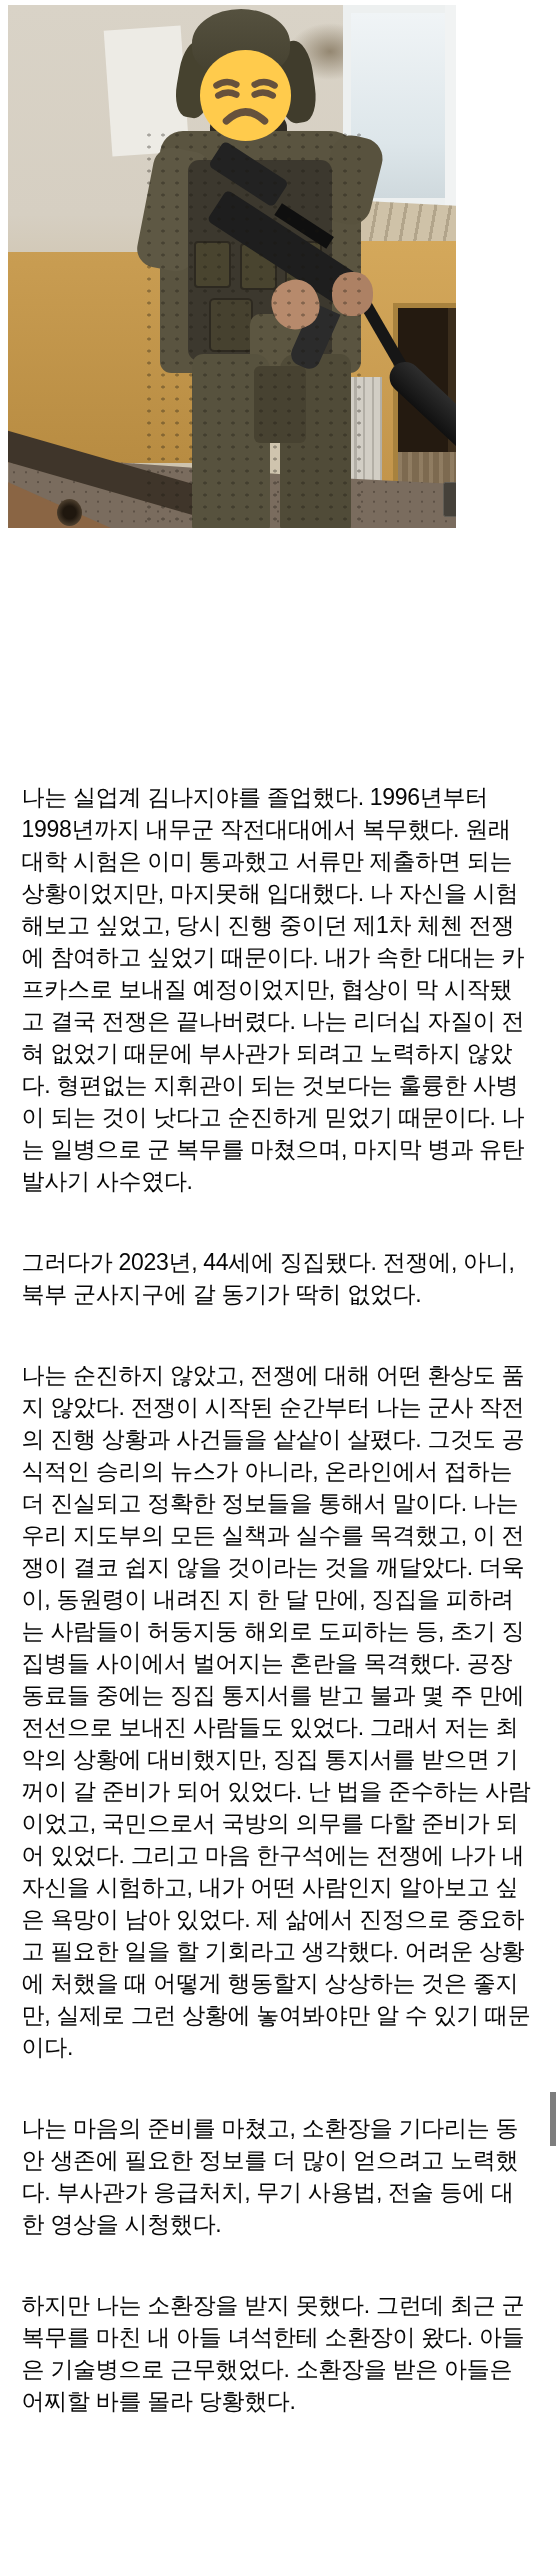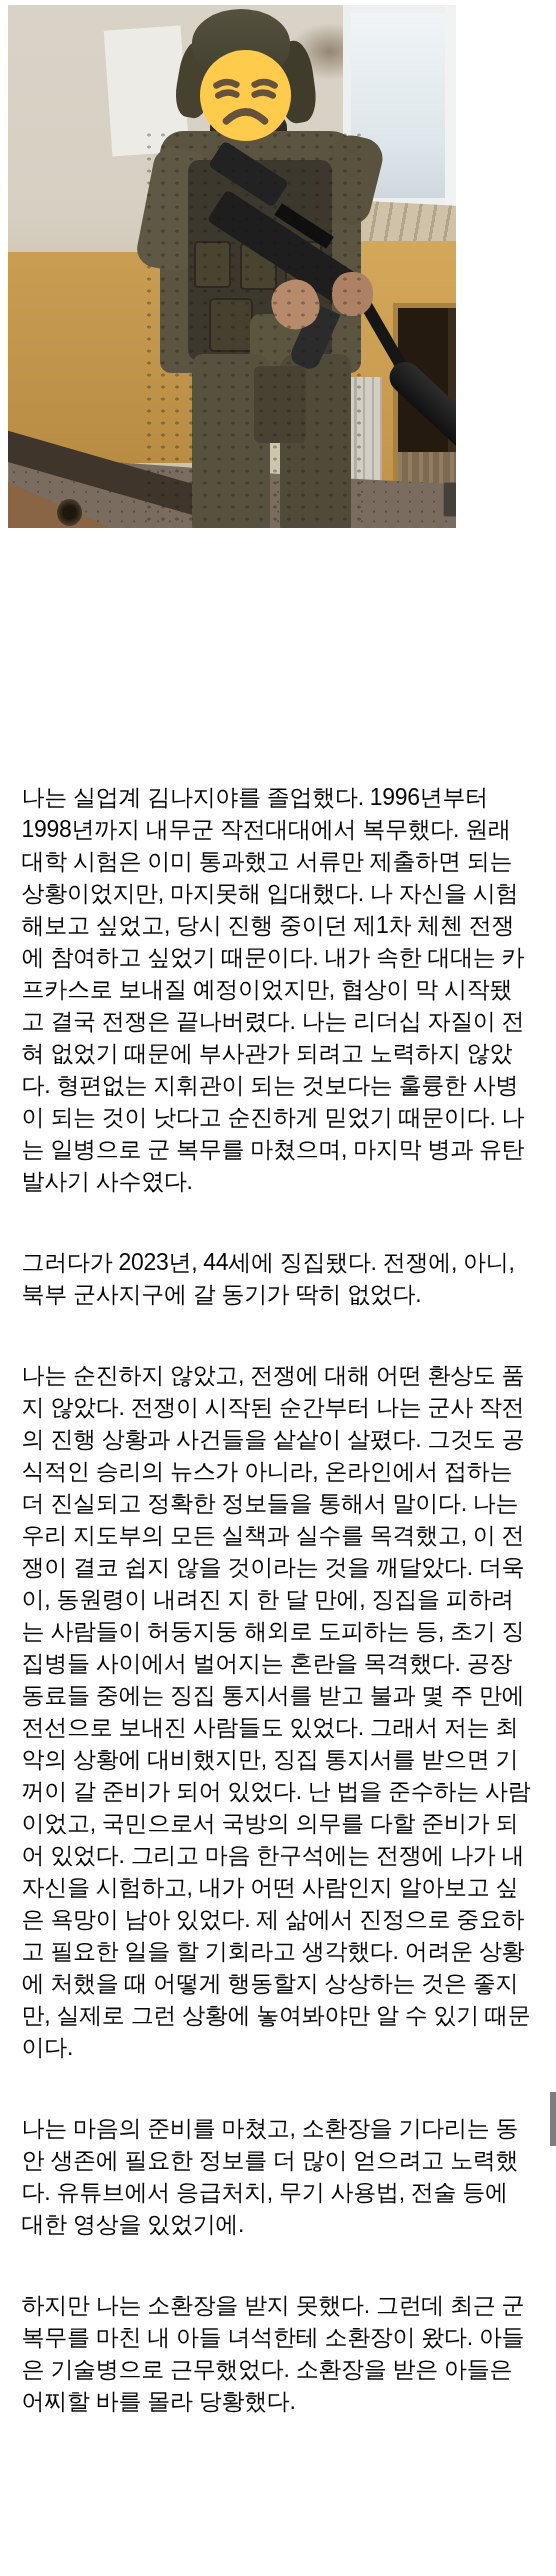--- a/index.html
+++ b/index.html
@@ -150,18 +150,18 @@
   <div class="comment-btn">
     <span>댓글</span>
     <span class="arrow">▼</span>
   </div>
 </div>
 
 <div class="article">
     <p class="para">나는 실업계 김나지야를 졸업했다. 1996년부터 1998년까지 내무군 작전대대에서 복무했다. 원래 대학 시험은 이미 통과했고 서류만 제출하면 되는 상황이었지만, 마지못해 입대했다. 나 자신을 시험해보고 싶었고, 당시 진행 중이던 제1차 체첸 전쟁에 참여하고 싶었기 때문이다. 내가 속한 대대는 카프카스로 보내질 예정이었지만, 협상이 막 시작됐고 결국 전쟁은 끝나버렸다. 나는 리더십 자질이 전혀 없었기 때문에 부사관가 되려고 노력하지 않았다. 형편없는 지휘관이 되는 것보다는 훌륭한 사병이 되는 것이 낫다고 순진하게 믿었기 때문이다. 나는 일병으로 군 복무를 마쳤으며, 마지막 병과 유탄 발사기 사수였다.</p>
     <p class="para" style="">그러다가 2023년, 44세에 징집됐다. 전쟁에, 아니, 북부 군사지구에 갈 동기가 딱히 없었다.</p>
     <p class="para">나는 순진하지 않았고, 전쟁에 대해 어떤 환상도 품지 않았다. 전쟁이 시작된 순간부터 나는 군사 작전의 진행 상황과 사건들을 샅샅이 살폈다. 그것도 공식적인 승리의 뉴스가 아니라, 온라인에서 접하는 더 진실되고 정확한 정보들을 통해서 말이다. 나는 우리 지도부의 모든 실책과 실수를 목격했고, 이 전쟁이 결코 쉽지 않을 것이라는 것을 깨달았다. 더욱이, 동원령이 내려진 지 한 달 만에, 징집을 피하려는 사람들이 허둥지둥 해외로 도피하는 등, 초기 징집병들 사이에서 벌어지는 혼란을 목격했다. 공장 동료들 중에는 징집 통지서를 받고 불과 몇 주 만에 전선으로 보내진 사람들도 있었다. 그래서 저는 최악의 상황에 대비했지만, 징집 통지서를 받으면 기꺼이 갈 준비가 되어 있었다. 난 법을 준수하는 사람이었고, 국민으로서 국방의 의무를 다할 준비가 되어 있었다. 그리고 마음 한구석에는 전쟁에 나가 내 자신을 시험하고, 내가 어떤 사람인지 알아보고 싶은 욕망이 남아 있었다. 제 삶에서 진정으로 중요하고 필요한 일을 할 기회라고 생각했다. 어려운 상황에 처했을 때 어떻게 행동할지 상상하는 것은 좋지만, 실제로 그런 상황에 놓여봐야만 알 수 있기 때문이다.</p>
-    <p class="para">나는 마음의 준비를 마쳤고, 소환장을 기다리는 동안 생존에 필요한 정보를 더 많이 얻으려고 노력했다. 유튜브에서 응급처치, 무기 사용법, 전술 등에 대한 영상을 있었기에.</p>
+    <p class="para">나는 마음의 준비를 마쳤고, 소환장을 기다리는 동안 생존에 필요한 정보를 더 많이 얻으려고 노력했다. 부사관가 응급처치, 무기 사용법, 전술 등에 대한 영상을 시청했다.</p>
     <p class="para">하지만 나는 소환장을 받지 못했다. 그런데 최근 군 복무를 마친 내 아들 녀석한테 소환장이 왔다. 아들은 기술병으로 근무했었다. 소환장을 받은 아들은 어찌할 바를 몰라 당황했다.</p>
   </div>
 
 <div class="sb-thumb sb1"></div>
 
 
 </body></html>

